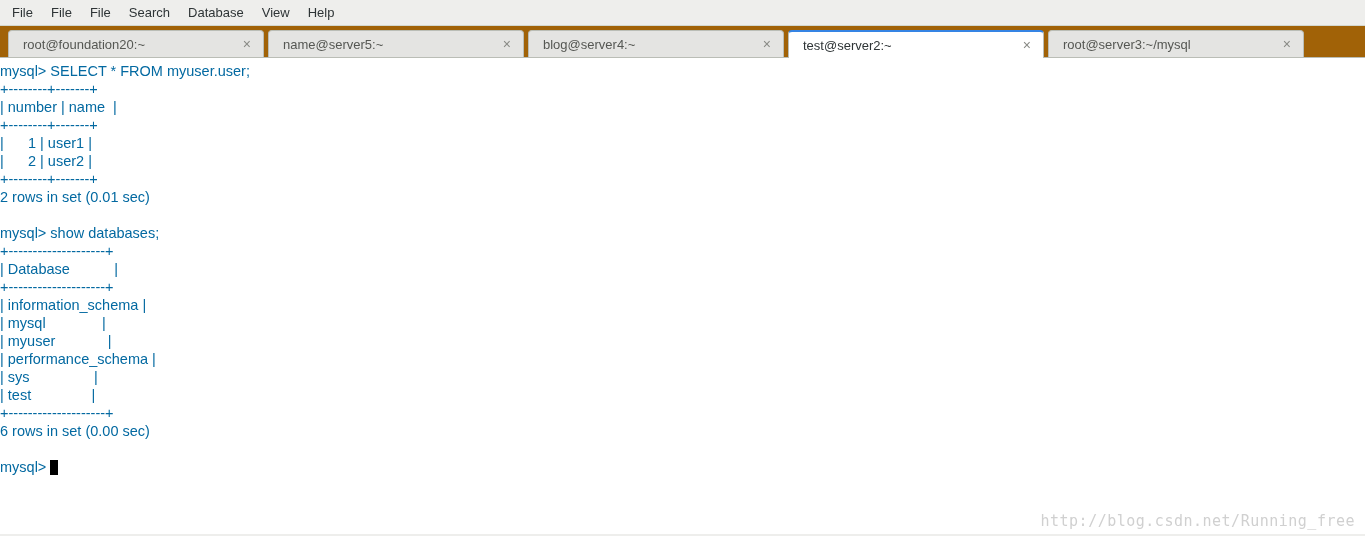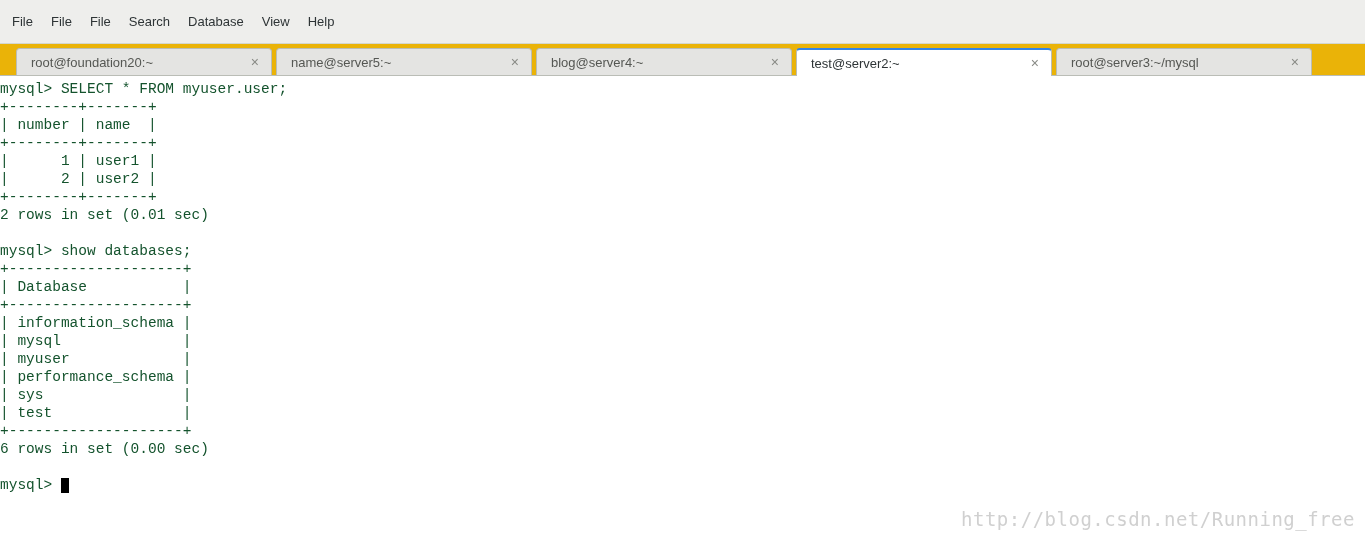--- a/index.html
+++ b/index.html
@@ -8,30 +8,30 @@
       font-size: 13px;
       background: #eeeeec;
       width: 1365px;
       height: 536px;
       overflow: hidden;
       position: relative;
     }
     .menubar {
       display: flex;
       gap: 18px;
-      padding: 14px 12px;
+      padding: 5px 12px;
       background: #eeeeec;
       color: #2e3436;
       border-bottom: 1px solid #d3d7cf;
     }
     .menubar span { cursor: pointer; }
     .tabbar {
       display: flex;
-      background: #eab308;
-      padding: 4px 8px 0 16px;
+      background: #a16207;
+      padding: 4px 8px 0 8px;
       gap: 4px;
       border-bottom: 1px solid #babdb6;
     }
     .tab {
       display: flex;
       align-items: center;
       justify-content: space-between;
       padding: 5px 10px 5px 14px;
       background: #e4e4e2;
       border: 1px solid #babdb6;
@@ -49,43 +49,43 @@
       margin-bottom: -1px;
     }
     .tab-close {
       color: #888a85;
       font-size: 14px;
       padding: 0 2px;
       cursor: pointer;
     }
     .terminal {
       background: #ffffff;
-      color: #14532d;
-      font-family: Liberation Mono, monospace;
+      color: #0369a1;
+      font-family: Liberation Sans, sans-serif;
       font-size: 14.5px;
       line-height: 18px;
       padding: 4px 0 0 0;
       white-space: pre;
       height: calc(100% - 60px);
       overflow: hidden;
     }
     .cursor-block {
       display: inline-block;
       width: 8px;
       height: 15px;
       background: #000000;
       vertical-align: text-bottom;
     }
     .watermark {
       position: absolute;
       bottom: 6px;
       right: 10px;
       color: #d0d0d0;
       font-family: "DejaVu Sans Mono", monospace;
-      font-size: 19px;
+      font-size: 15px;
       letter-spacing: 0.5px;
       user-select: none;
     }
   </style>
 </head>
 <body>
 
 <div class="menubar">
   <span>File</span>
   <span>File</span>

